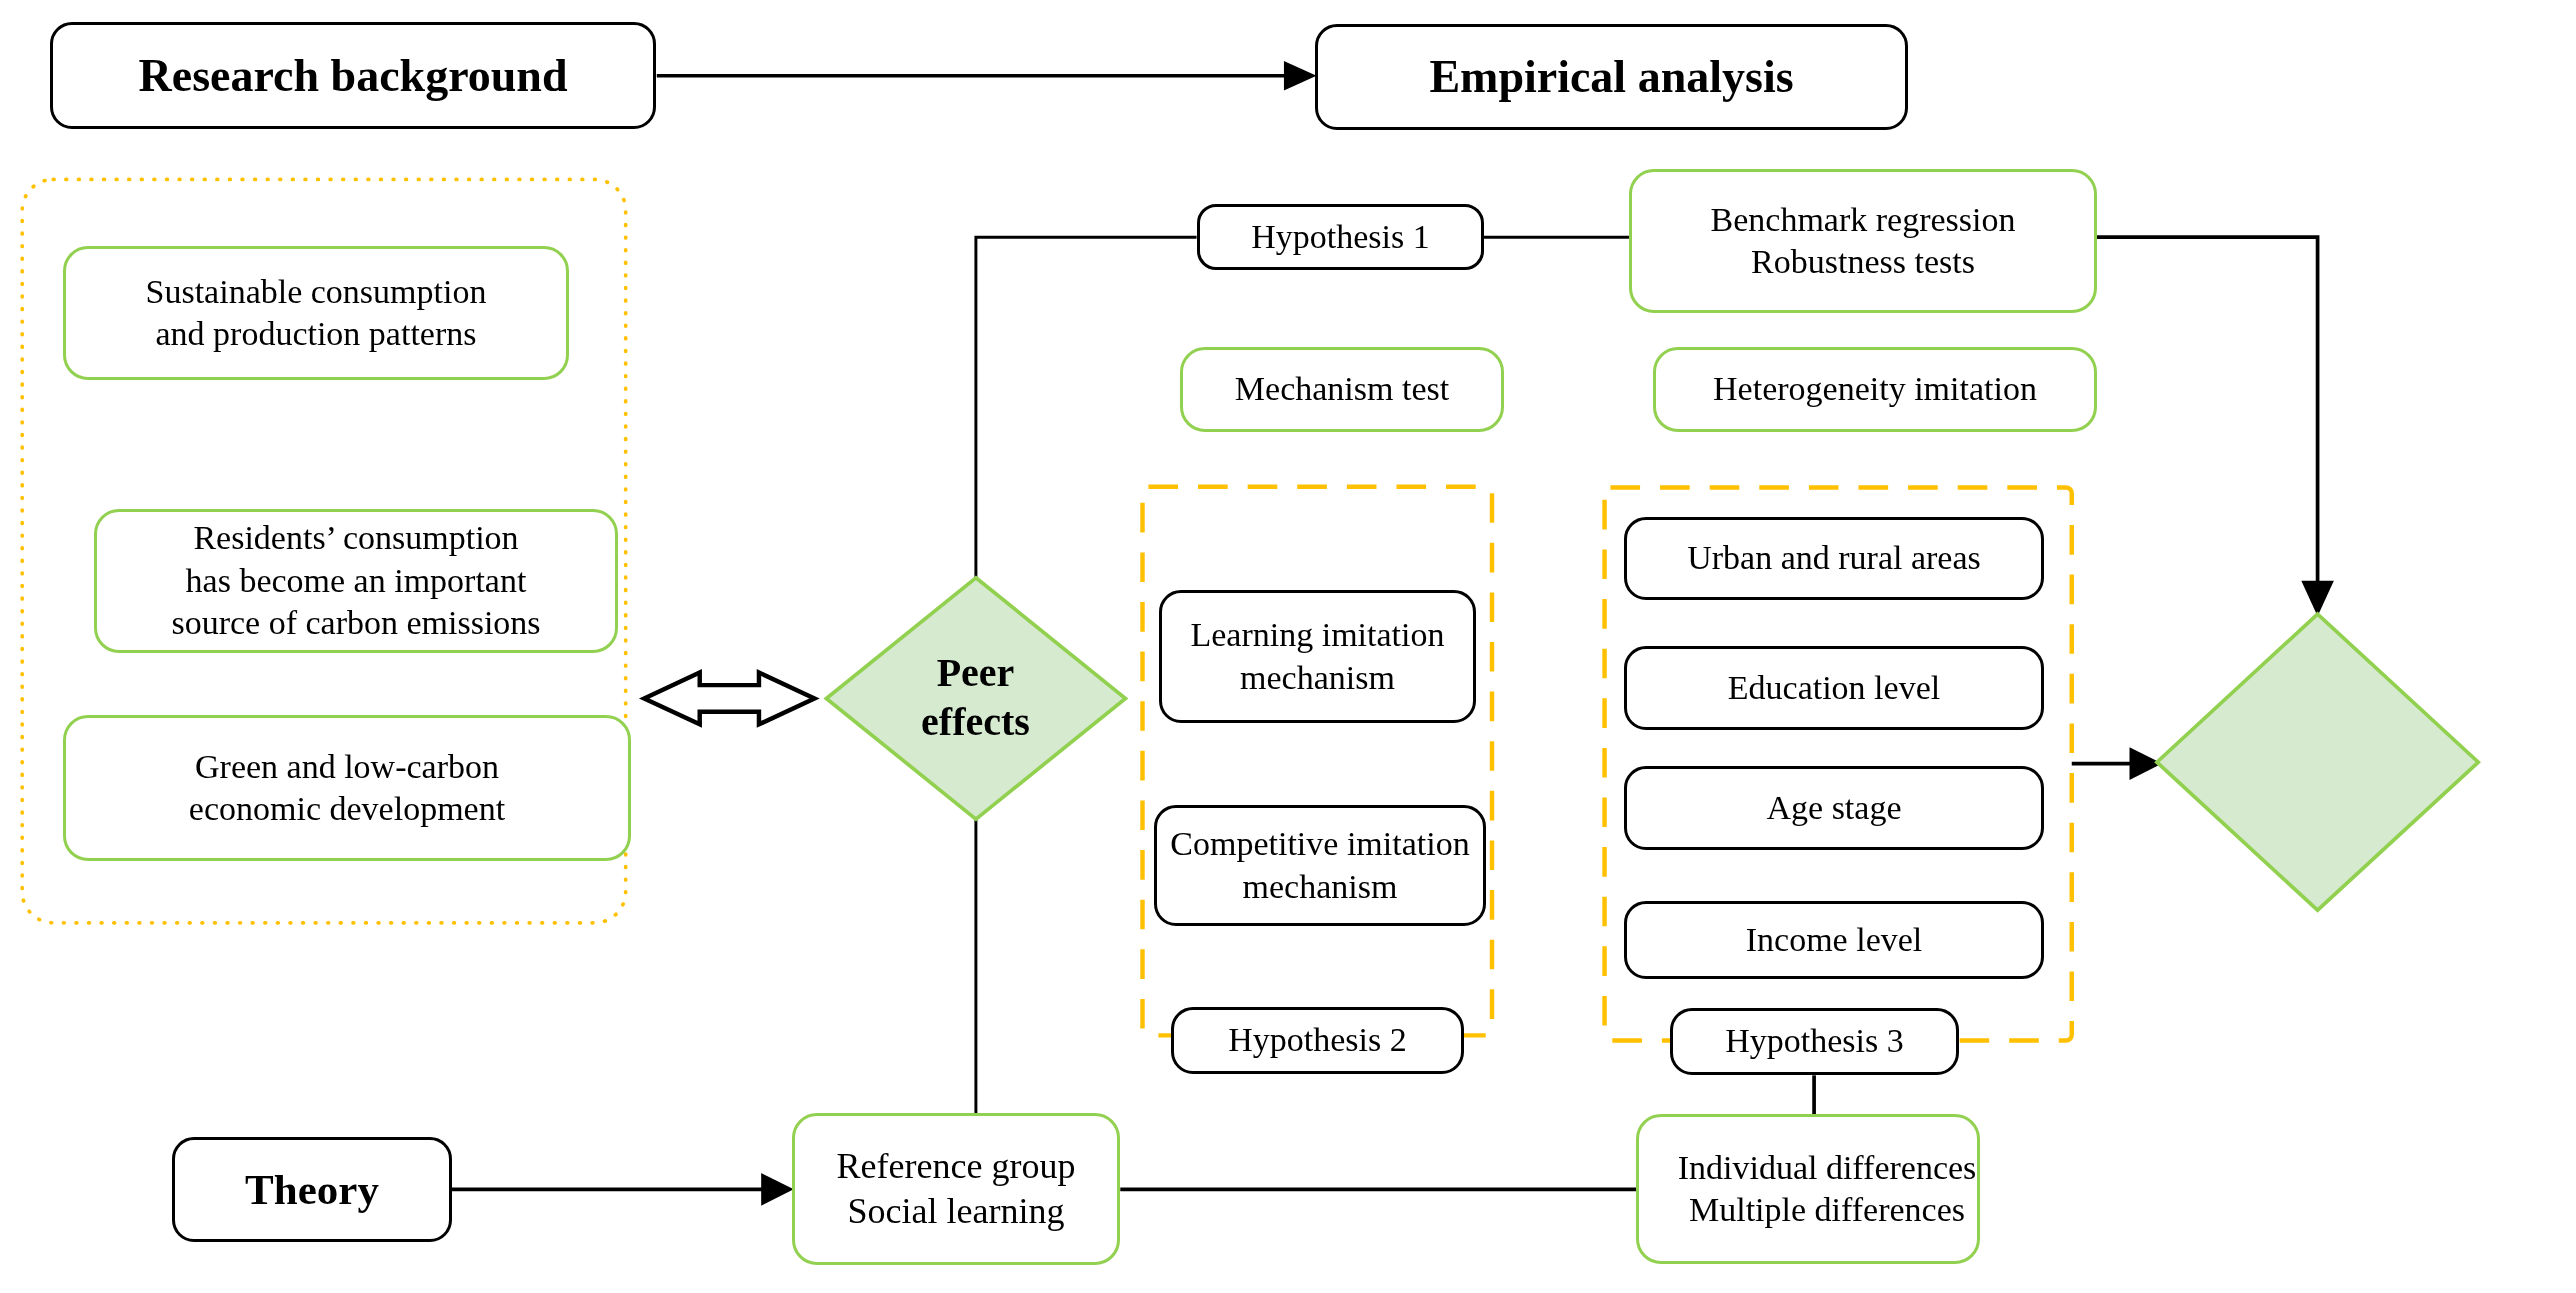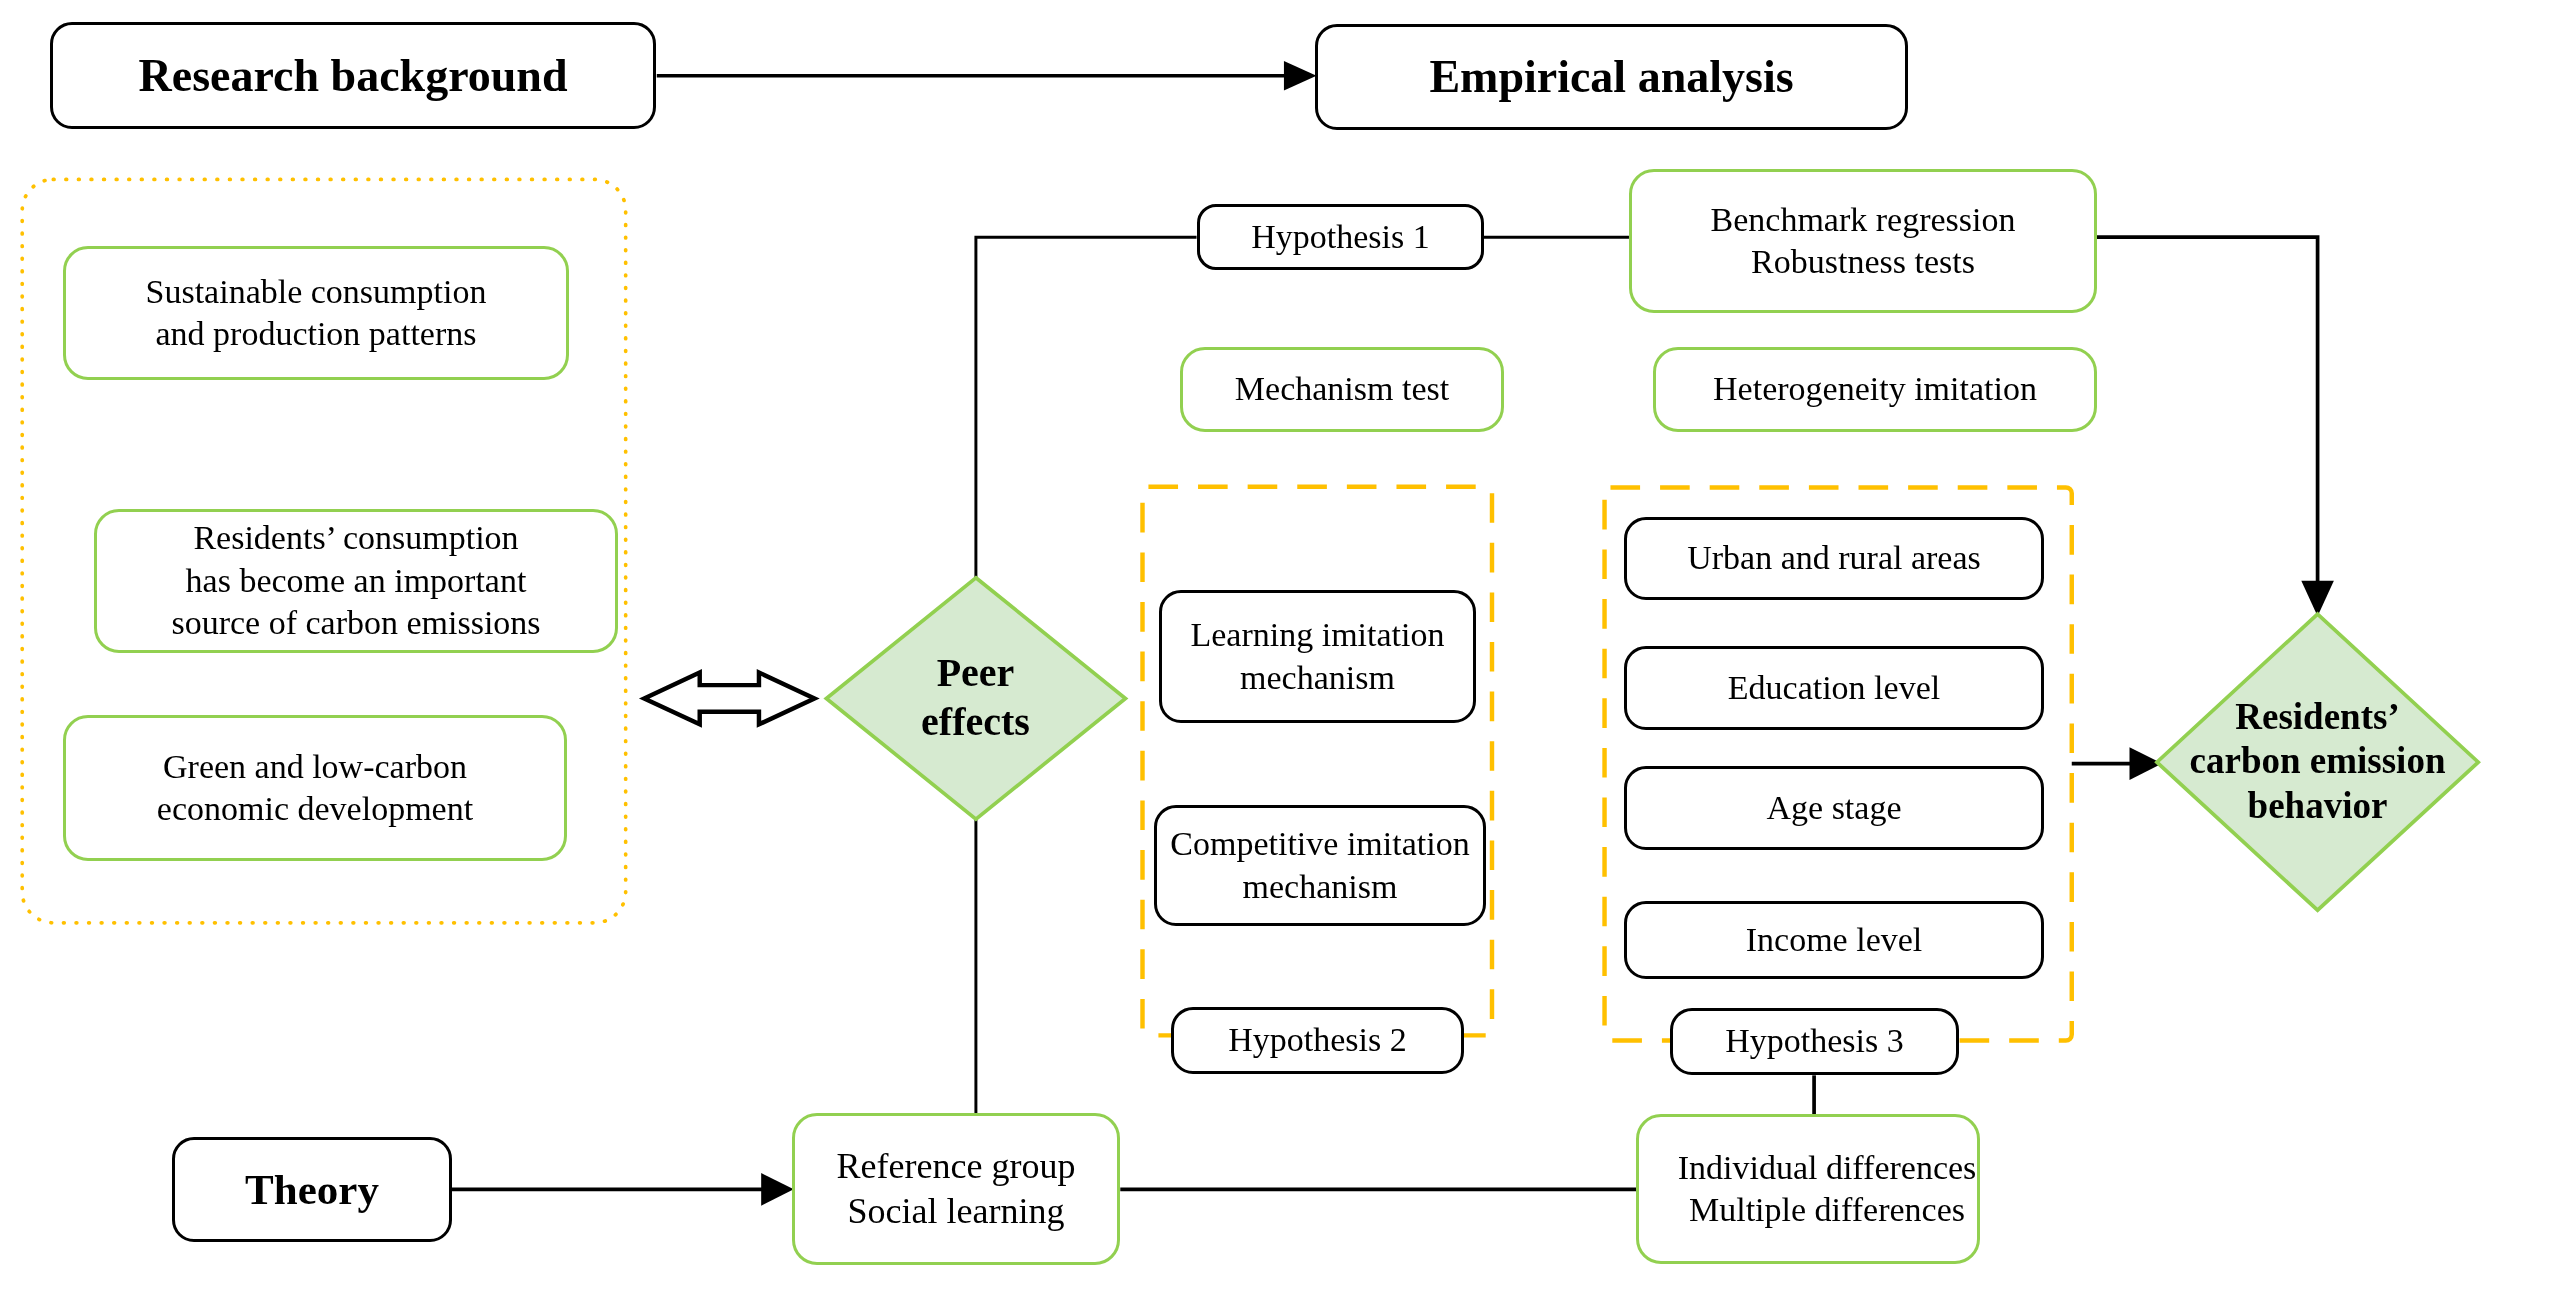--- a/index.html
+++ b/index.html
@@ -82,21 +82,21 @@
       <span class="ln">and production patterns</span>
     </div>
   </div>
   <div class="node gx" style="left:61px;top:509px;width:524px;height:144px;margin-left:33px;">
     <div>
       <span class="ln">Residents’ consumption</span>
       <span class="ln">has become an important</span>
       <span class="ln">source of carbon emissions</span>
     </div>
   </div>
-  <div class="node gx" style="left:63px;top:715px;width:504px;height:146px;">
+  <div class="node gx" style="left:63px;top:715px;width:568px;height:146px;">
     <div>
       <span class="ln">Green and low-carbon</span>
       <span class="ln">economic development</span>
     </div>
   </div>
 
   <div class="node bx" style="left:1197px;top:204px;width:287px;height:66px;border-radius:19px;">
     <span class="ln">Hypothesis 1</span>
   </div>
   <div class="node gx" style="left:1629px;top:169px;width:468px;height:144px;">
@@ -157,20 +157,15 @@
     <div>
       <span class="ln">Individual differences</span>
       <span class="ln">Multiple differences</span>
     </div>
   </div>
 
   <div class="dlabel peer-label" style="left:826px;top:607px;width:299px;height:182px;">
     <span class="ln">Peer</span>
     <span class="ln">effects</span>
   </div>
-  <div class="dlabel res-label" style="left:2157px;top:658px;width:321px;height:207px;">
-    <span class="ln">Residents’</span>
-    <span class="ln">carbon emission</span>
-    <span class="ln">behavior</span>
-  </div>
 
 </div>
 
 
 </body></html>

